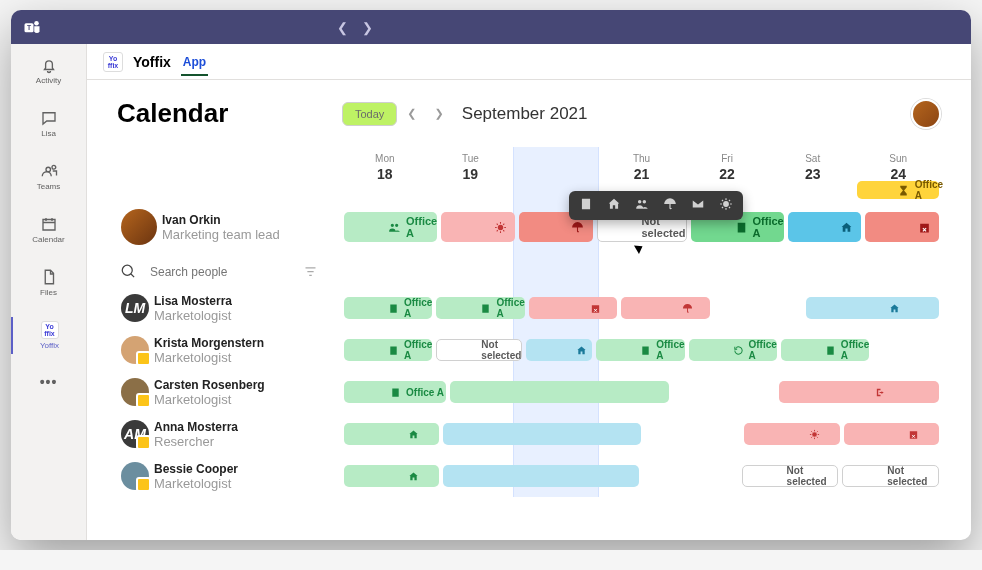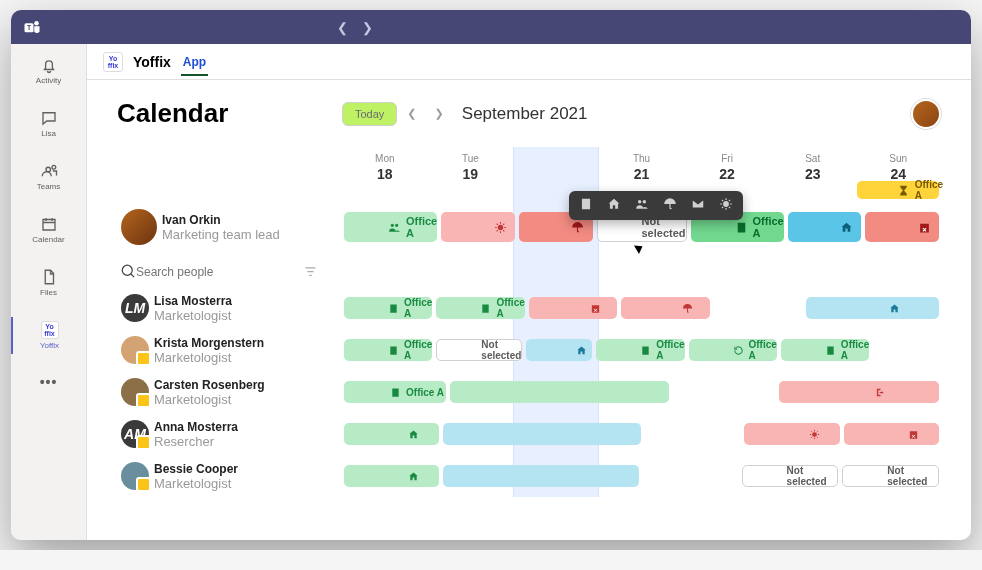--- a/index.html
+++ b/index.html
@@ -51,21 +51,21 @@
 .c-green-l { background: #b7ebc5; color: #1a8a43; }
 .c-red-l { background: #f9b4b4; color: #c23636; }
 .c-red { background: #f28b82; color: #a01818; }
 .c-blue { background: #5bc5e8; color: #0a5f7a; }
 .c-blue-l { background: #b4e3f2; color: #1a7a9a; }
 .c-yellow { background: #ffd43b; color: #7a5a00; }
 .c-white { background: #fff; border: 1px solid #d0d0d0; color: #5a5a5a; }
 .c-none { background: transparent; }
 .span2 { flex: 2; }
 .span3 { flex: 3; }
-.searchrow { display: flex; align-items: center; padding: 10px 4px 8px; color: #aaa; font-size: 12px; width: 225px; }
+.searchrow { display: flex; align-items: center; gap: 14px; padding: 10px 4px 8px; color: #aaa; font-size: 12px; width: 225px; }
 .searchrow svg { width: 15px; height: 15px; }
 .filterico { margin-left: auto; margin-right: 20px; }
 .popover { position: absolute; background: #3a3a3a; border-radius: 6px; padding: 6px 10px; display: flex; gap: 14px; align-items: center; z-index: 10; top: 44px; left: calc(225px + 3*((100% - 225px)/7) - 30px); box-shadow: 0 4px 12px rgba(0,0,0,0.3); }
 .popover .pi { color: #d0d0d0; font-size: 13px; cursor: pointer; }
 .popover .pi svg { width: 14px; height: 14px; }
 .cursor { position: absolute; width: 0; height: 0; border-left: 7px solid #000; border-top: 5px solid transparent; border-bottom: 5px solid transparent; top: 96px; left: calc(225px + 3.5*((100% - 225px)/7) - 6px); z-index: 11; transform: rotate(-30deg); }
 .ico { display: inline-flex; }
 .ico svg { width: 11px; height: 11px; }
 .primary .ico svg { width: 13px; height: 13px; }
 </style>

